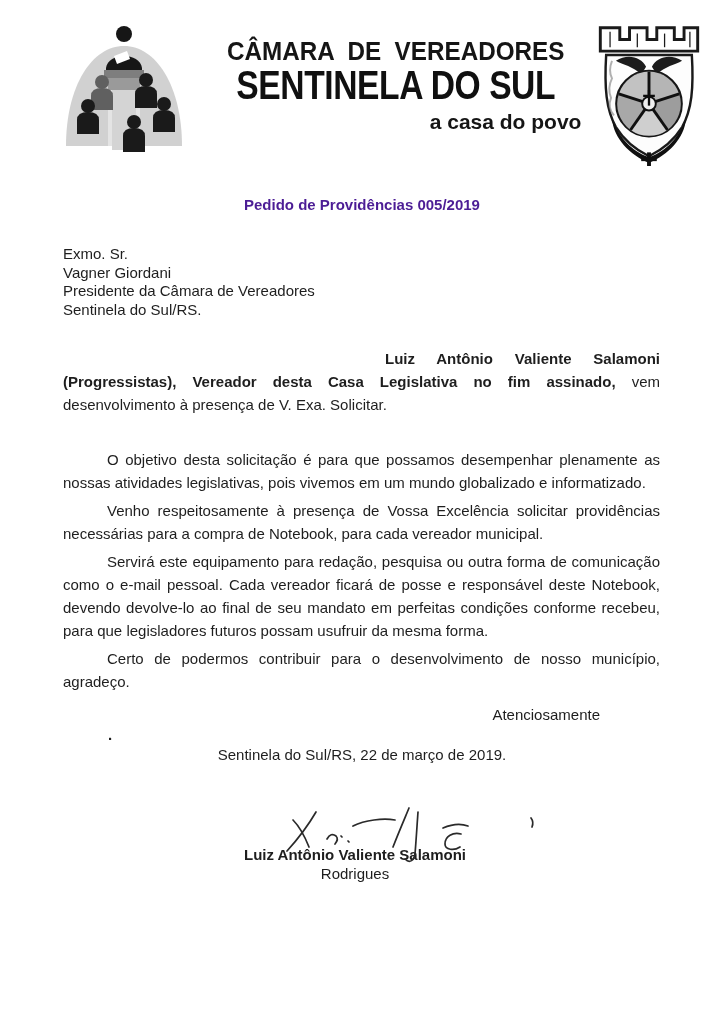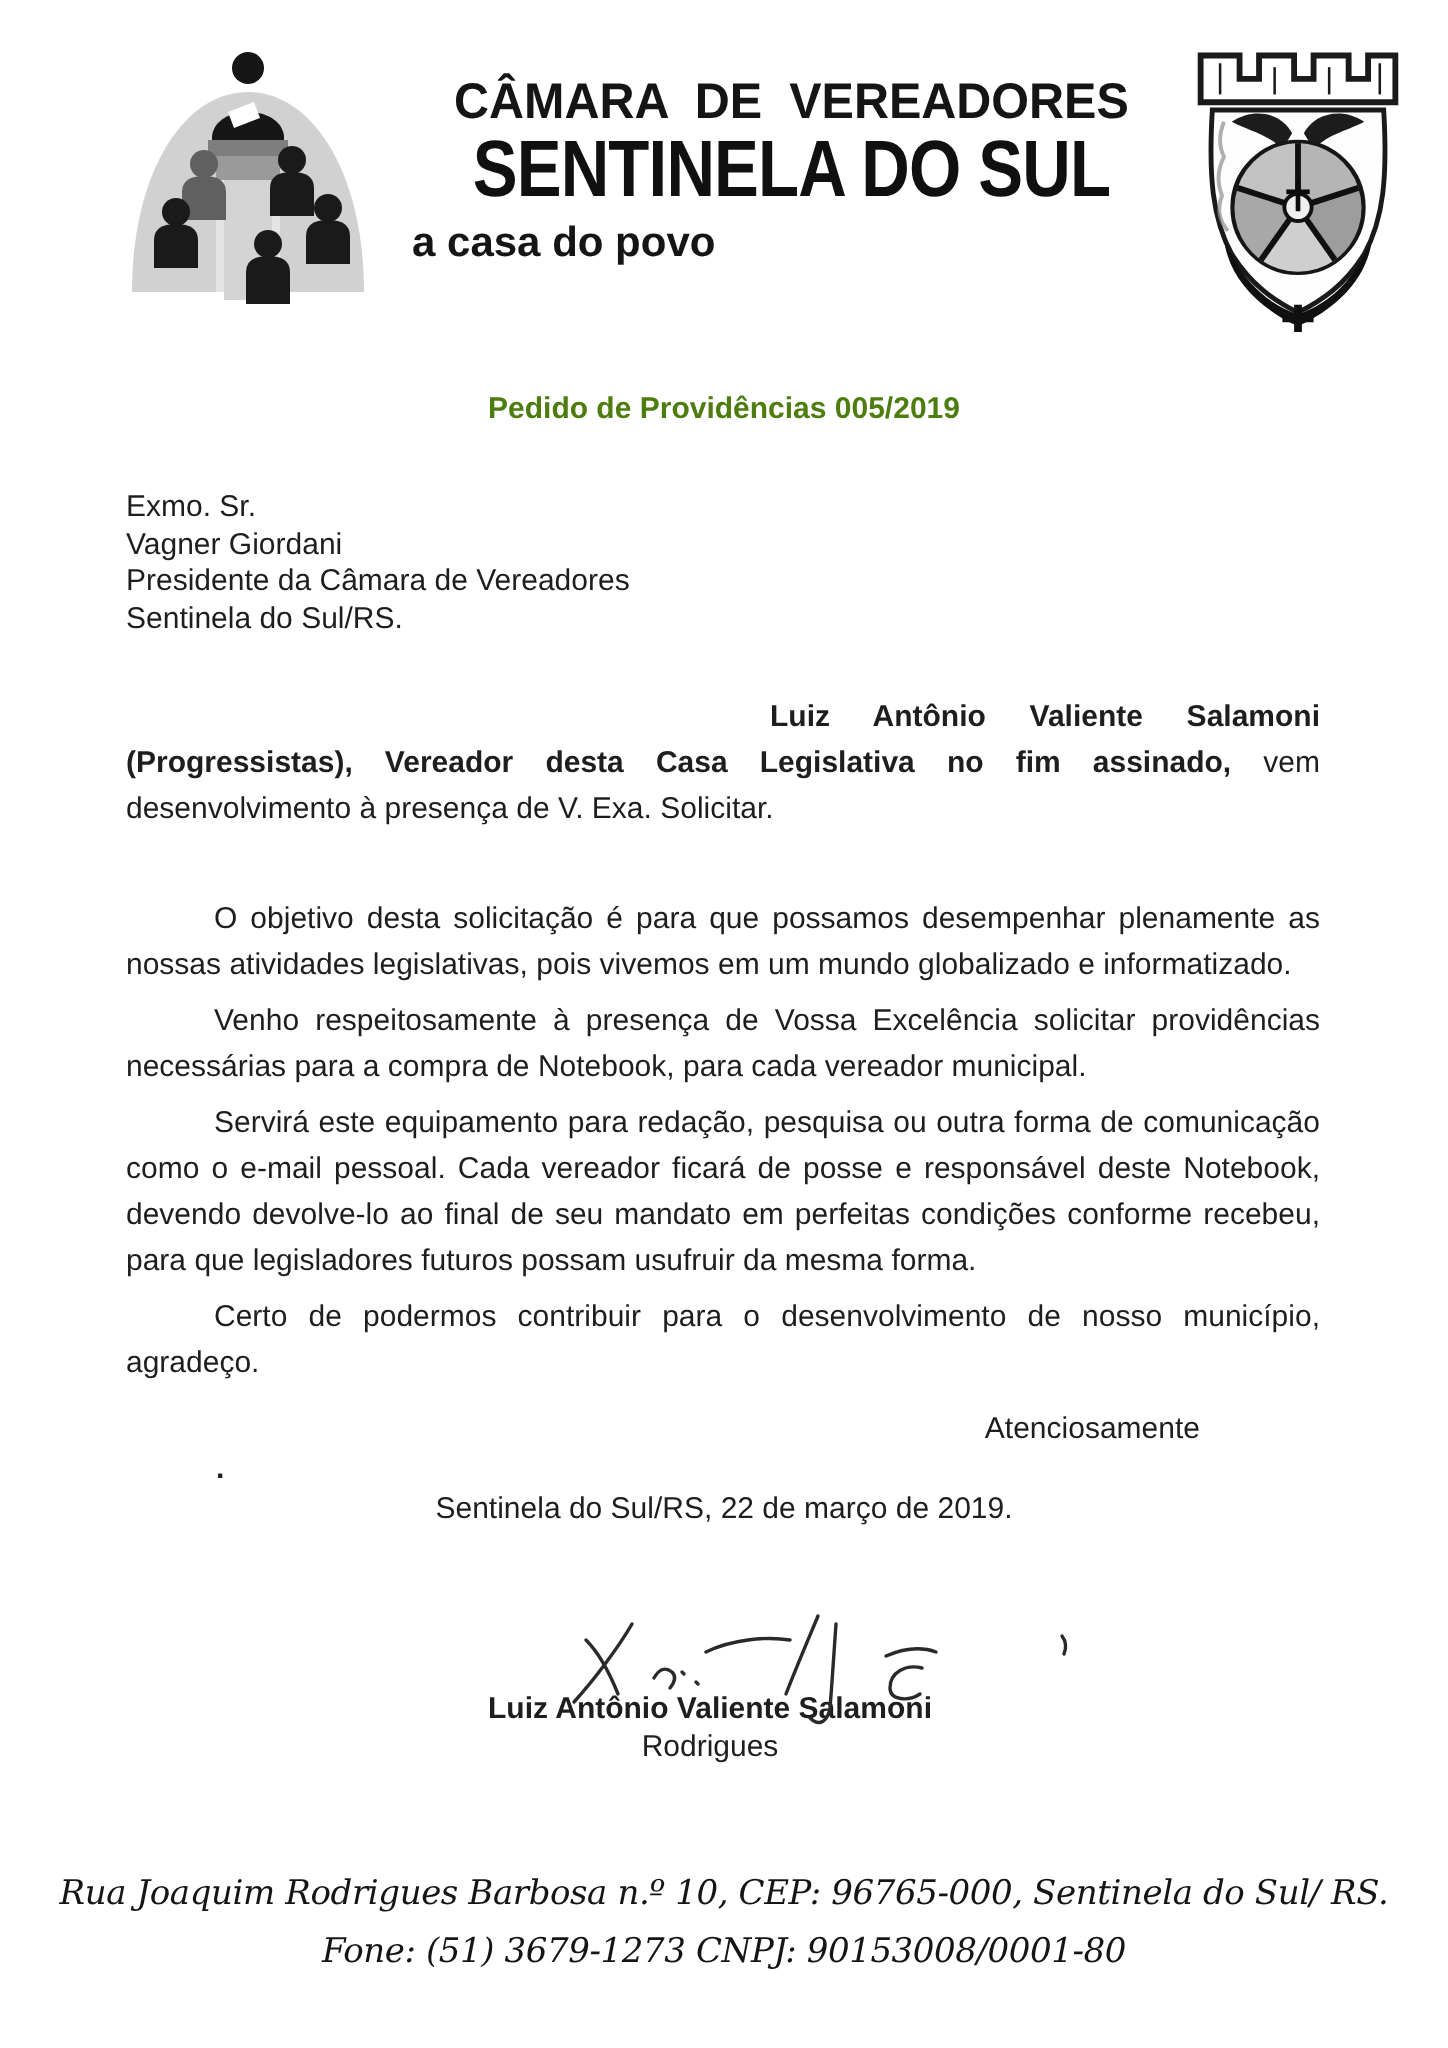--- a/index.html
+++ b/index.html
@@ -10,25 +10,25 @@
     -webkit-font-smoothing:antialiased;
   }
   .page{position:relative;width:724px;height:1024px;background:#ffffff;}
 
   
   .hdr{position:absolute;left:62px;top:18px;width:600px;height:142px;display:flex;align-items:flex-start;}
   .logo-left{width:124px;height:140px;flex:0 0 auto;}
   .hdr-text{flex:1 1 auto;padding:20px 2px 0 20px;text-align:center;overflow:visible;}
   .org1{font-size:25px;font-weight:bold;line-height:27px;white-space:nowrap;word-spacing:7px;transform:scaleX(0.97);transform-origin:center;letter-spacing:0px;color:#151515;}
   .org2{font-size:40px;font-weight:bold;line-height:44px;margin-top:-2px;white-space:nowrap;letter-spacing:-0.5px;transform:scaleX(0.84);transform-origin:center;color:#101010;}
-  .tag{font-size:21px;font-weight:bold;line-height:22px;margin-top:4px;text-align:left;padding-right:4px;color:#151515;}
+  .tag{font-size:21px;font-weight:bold;line-height:22px;margin-top:4px;text-align:right;padding-right:4px;color:#151515;}
   .crest{width:124px;height:148px;flex:0 0 auto;}
 
   
-  .title{position:absolute;top:196px;left:0;width:724px;text-align:center;font-size:15px;font-weight:bold;margin:0;color:#4d7c0f;}
+  .title{position:absolute;top:196px;left:0;width:724px;text-align:center;font-size:15px;font-weight:bold;margin:0;color:#4c1d95;}
   .addr{position:absolute;top:245px;left:63px;font-size:15px;line-height:18.5px;}
   .intro{position:absolute;top:347px;left:63px;width:597px;font-size:15px;line-height:23px;}
   .jl{text-align:justify;text-align-last:justify;}
   .jl.l1{margin-left:322px;}
   .bodytxt{position:absolute;top:448px;left:63px;width:597px;font-size:15px;line-height:23px;}
   .bodytxt p{margin:0 0 5px 0;text-align:justify;text-indent:44px;}
   .closing{position:absolute;top:706px;right:124px;font-size:15px;}
   .stray{position:absolute;top:726px;left:108px;font-size:15px;font-weight:bold;}
   .dateline{position:absolute;top:746px;left:0;width:724px;text-align:center;font-size:15px;}
 
@@ -165,18 +165,14 @@
         <path d="M133,6 C132,20 131,36 130,48 C129,54 125,58 120,53"></path>
         <path d="M158,22 q14,-6 25,-2"></path>
         <path d="M176,28 c-8,-2 -16,2 -16,10 c0,6 9,7 15,3"></path>
         <path d="M246,12 q3,4 1,9"></path>
       </g>
     </svg>
     <div class="signame">Luiz Antônio Valiente Salamoni</div>
     <div class="sigrole">Rodrigues</div>
   </div>
 
-  <footer class="pfooter">
-    <div>Rua Joaquim Rodrigues Barbosa n.º 10, CEP: 96765-000, Sentinela do Sul/ RS.</div>
-    <div>Fone: (51) 3679-1273 CNPJ: 90153008/0001-80</div>
-  </footer>
 
 </div>
 
 </body></html>

